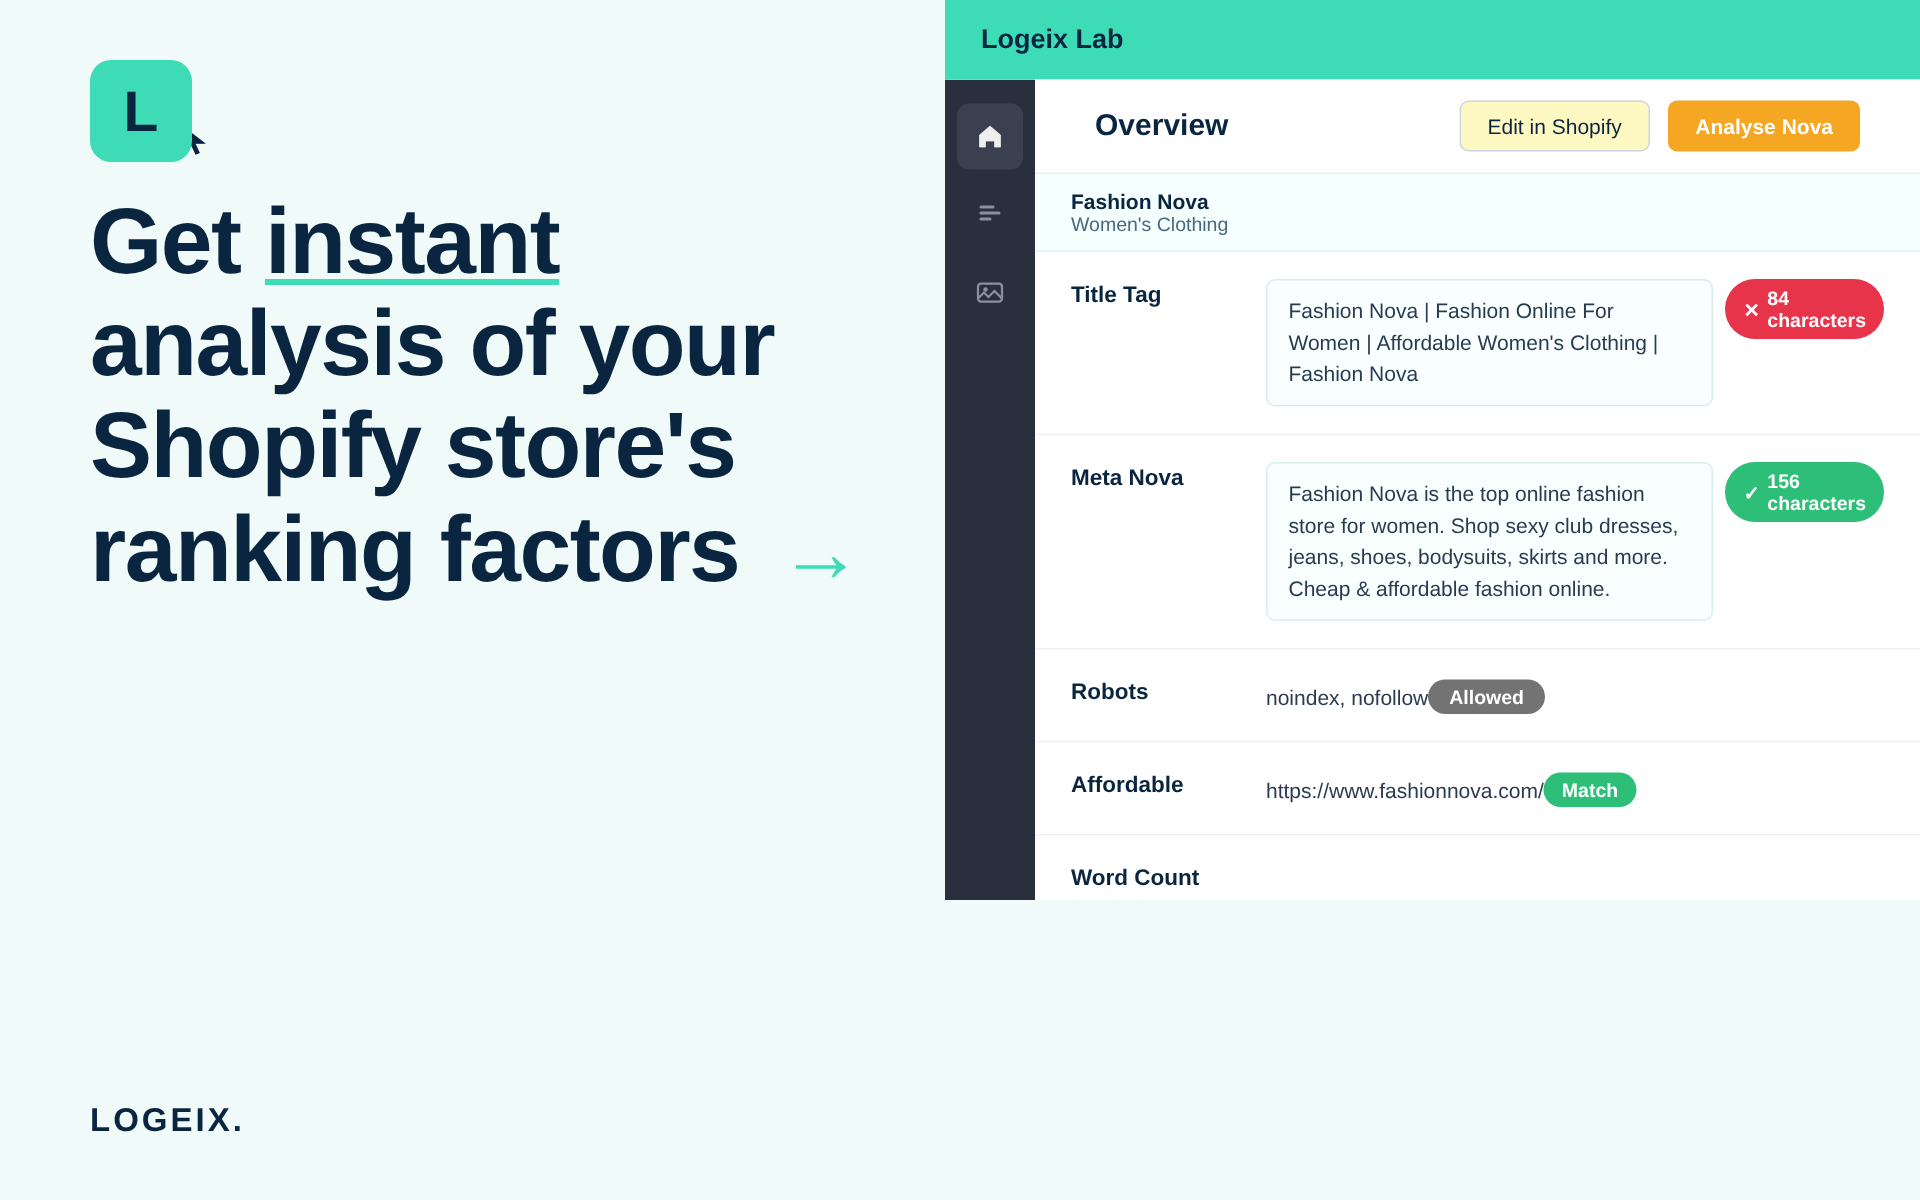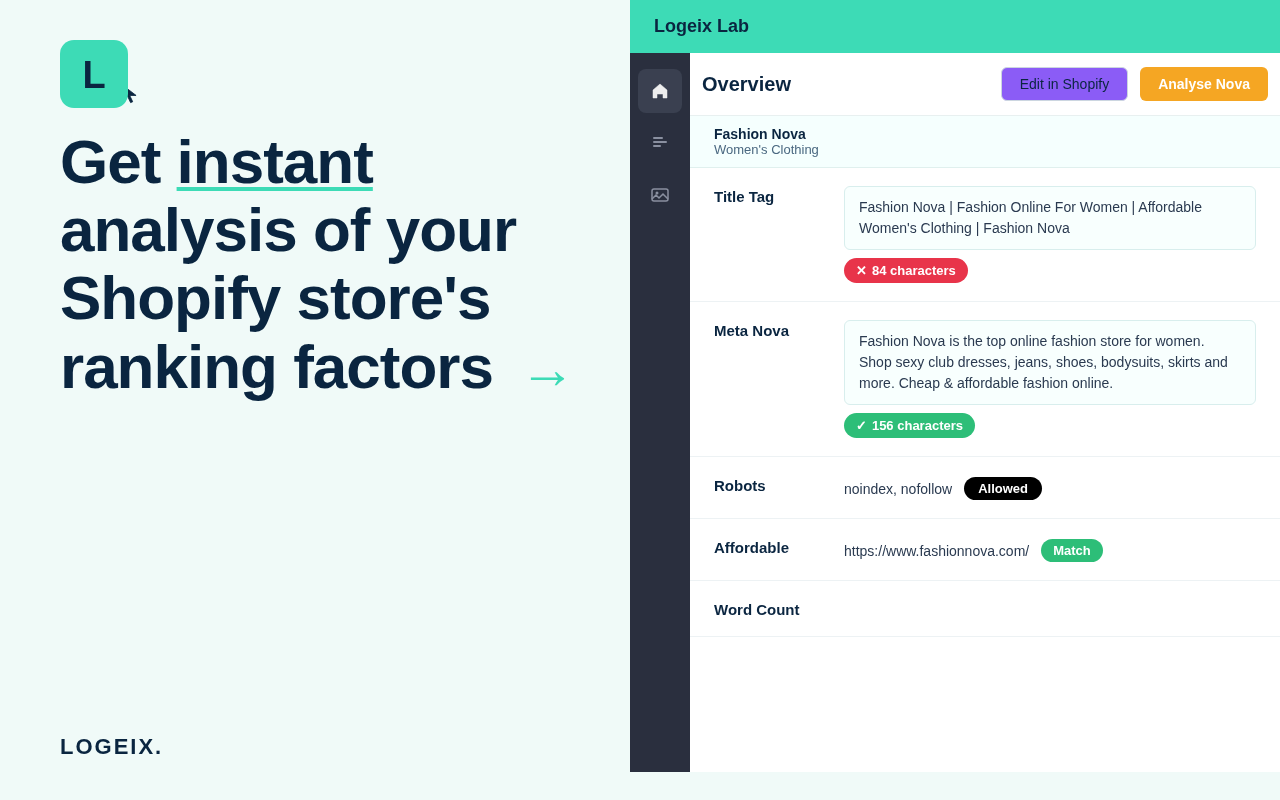--- a/index.html
+++ b/index.html
@@ -95,21 +95,21 @@
       font-size: 22px;
       font-weight: 900;
       color: #0a2540;
       letter-spacing: 2px;
       font-family: 'Arial Black', sans-serif;
     }
 
     
     .right-panel {
       flex: 1;
-      height: 772px;
+      height: 600px;
       display: flex;
       flex-direction: column;
       overflow: hidden;
     }
 
     .app-window {
       flex: 1;
       display: flex;
       flex-direction: column;
       border-radius: 0;
@@ -171,21 +171,21 @@
     .main-content {
       flex: 1;
       display: flex;
       flex-direction: column;
       overflow: hidden;
     }
 
     
     .main-header {
       background: white;
-      padding: 14px 12px;
+      padding: 14px 40px;
       display: flex;
       align-items: center;
       justify-content: space-between;
       border-bottom: 1px solid #e8f0f0;
     }
 
     .header-title {
       font-size: 20px;
       font-weight: 700;
       color: #0a2540;
@@ -193,21 +193,21 @@
 
     .header-actions {
       display: flex;
       gap: 12px;
     }
 
     .btn-edit {
       padding: 8px 18px;
       border: 1.5px solid #ccd6e0;
       border-radius: 6px;
-      background: #8b5cf6;
+      background: #fef9c3;
       font-size: 14px;
       color: #0a2540;
       cursor: pointer;
       font-weight: 500;
     }
 
     .btn-analyse {
       padding: 8px 18px;
       border: none;
       border-radius: 6px;
@@ -256,21 +256,20 @@
       font-size: 15px;
       font-weight: 700;
       color: #0a2540;
       min-width: 110px;
       padding-top: 2px;
     }
 
     .row-content {
       flex: 1;
       display: flex;
-      flex-direction: column;
       gap: 8px;
     }
 
     .row-text {
       font-size: 14px;
       color: #2a3a50;
       line-height: 1.5;
       background: #f8fffe;
       border: 1px solid #d8eeed;
       border-radius: 6px;
@@ -291,41 +290,41 @@
       background: #e8344a;
       color: white;
     }
 
     .badge-success {
       background: #2dbe78;
       color: white;
     }
 
     .badge-allowed {
-      background: #000000;
+      background: #737373;
       color: white;
       border-radius: 20px;
       padding: 4px 14px;
       font-size: 13px;
       text-align: center;
     }
 
     .badge-match {
       background: #2dbe78;
       color: white;
       border-radius: 20px;
       padding: 4px 12px;
       font-size: 13px;
       font-weight: 600;
     }
 
     .row-inline {
       display: flex;
       align-items: center;
-      gap: 12px;
+      gap: 0;
       padding-top: 2px;
     }
 
     .row-plain-text {
       font-size: 14px;
       color: #2a3a50;
     }
 
     .canonical-url {
       font-size: 14px;

